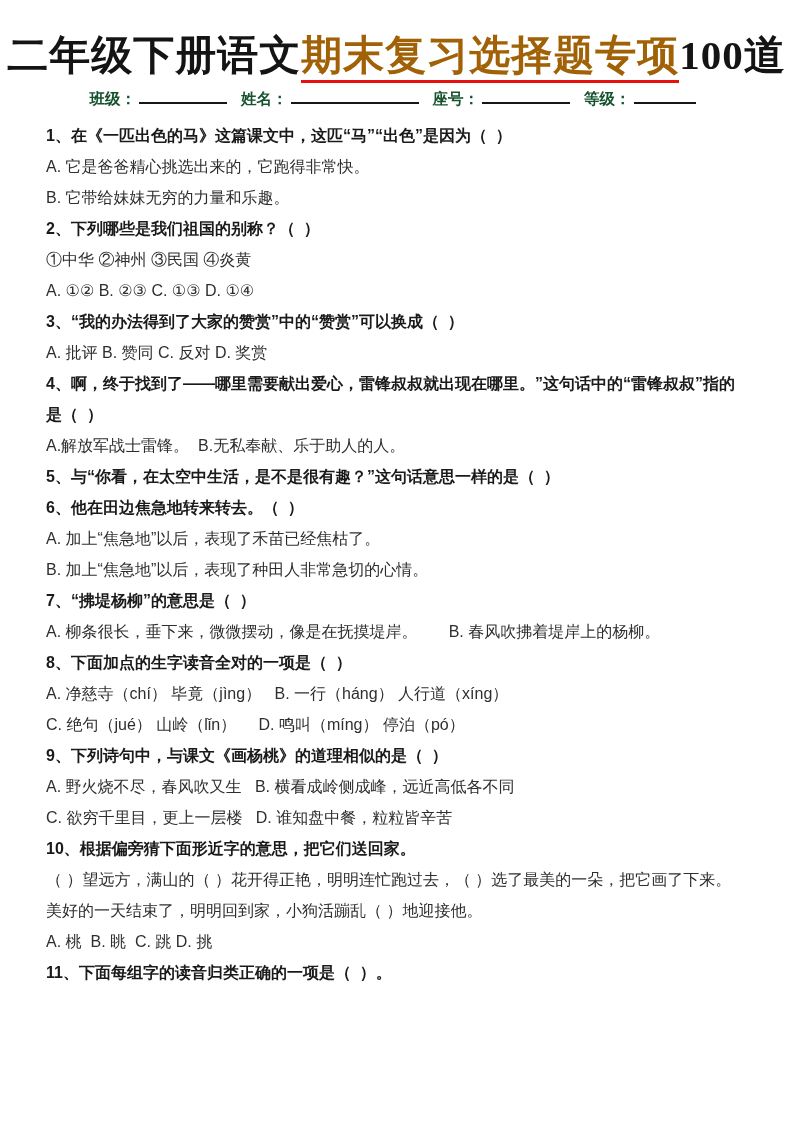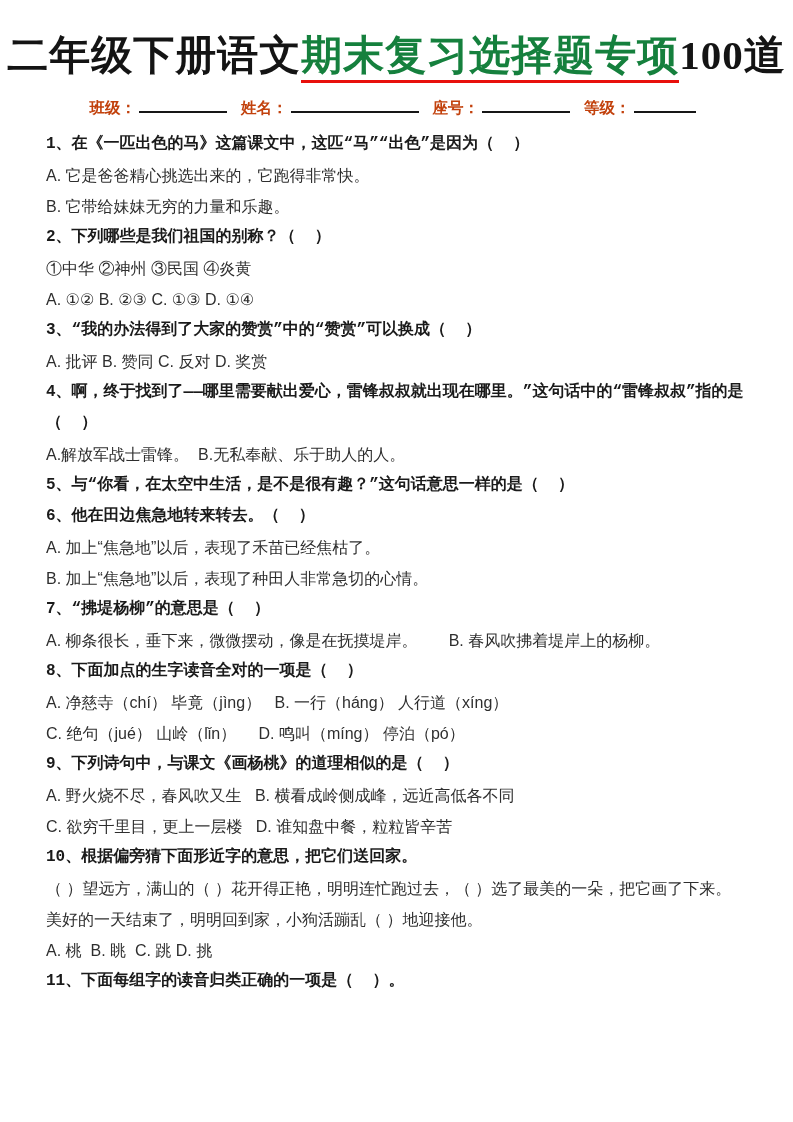--- a/index.html
+++ b/index.html
@@ -17,52 +17,52 @@
     padding-top: 30px;
     font-family: "Liberation Serif", serif;
     font-weight: bold;
     font-size: 41px;
     line-height: 1.25;
     letter-spacing: 1px;
     color: #141414;
     white-space: nowrap;
   }
   .doc-title .highlight {
-    color: #15803d;
+    color: #a16207;
     border-bottom: 3px solid #e8100c;
     padding-bottom: 2px;
   }
   .info-row {
-    margin-top: 17px;
+    margin-top: 8px;
     text-align: center;
     font-family: "Liberation Sans", sans-serif;
     font-weight: bold;
     font-size: 15.5px;
-    color: #c2410c;
+    color: #14532d;
     white-space: nowrap;
   }
   .info-field { display: inline-block; margin: 0 3px; }
   .blank {
     display: inline-block;
     border-bottom: 2px solid #161616;
     height: 13px;
     margin-left: 3px;
     margin-right: 8px;
     vertical-align: baseline;
   }
   .content {
     padding: 10px 46px 0 46px;
     font-size: 16px;
   }
   .line {
     line-height: 31px;
     white-space: pre-wrap;
   }
   .question {
-    font-family: Liberation Mono, monospace;
+    font-family: Liberation Sans, sans-serif;
     font-weight: bold;
     color: #1a1a1a;
   }
   .option {
     font-family: Liberation Sans, sans-serif;
     font-weight: normal;
     color: #2e2e2e;
   }
   .footer {
     position: absolute;

